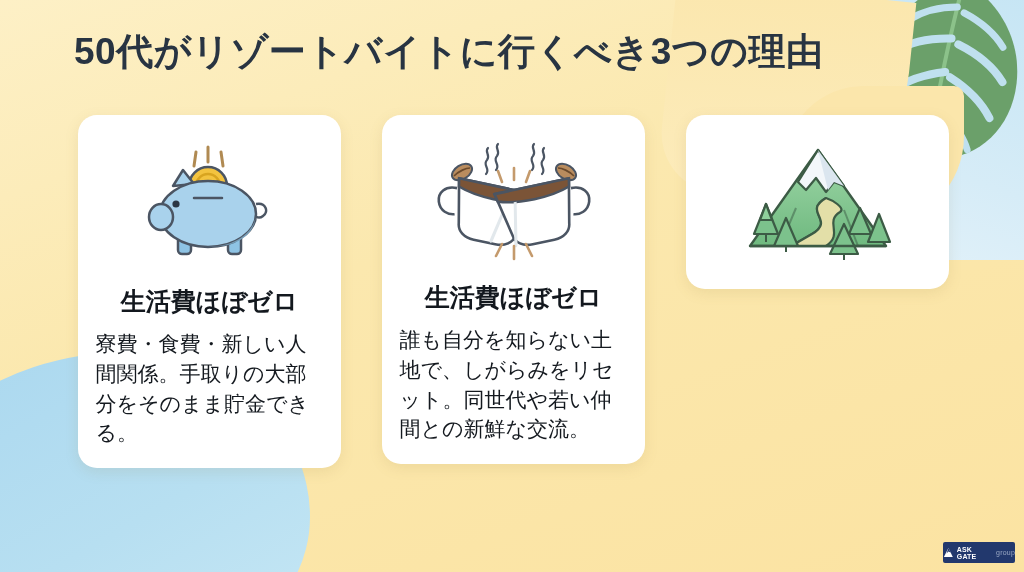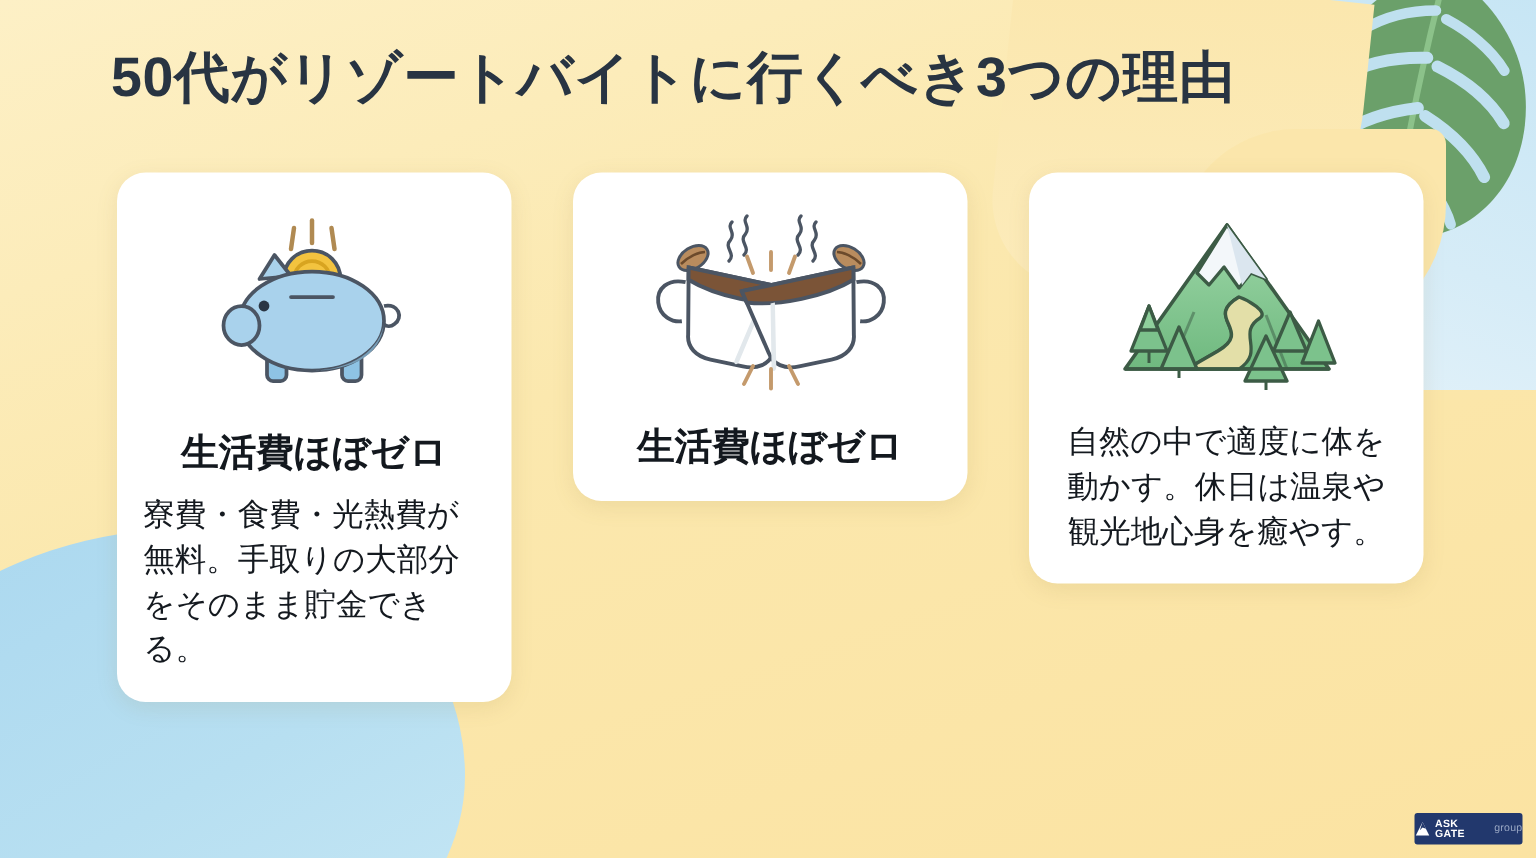--- a/index.html
+++ b/index.html
@@ -156,21 +156,21 @@
         <ellipse cx="17" cy="75" rx="12" ry="13" fill="#a9d2ec" stroke="#4b5563" stroke-width="2.5"></ellipse>
 
         <path d="M50 56 h28" stroke="#4b5563" stroke-width="2.5" stroke-linecap="round"></path>
 
         <circle cx="32" cy="62" r="3.6" fill="#2b3644"></circle>
 
         <path d="M64 105 c26 0 46 -14 48 -32 c-2 24 -24 32 -48 32 Z" fill="#8ec3e4" opacity="0.65"></path>
       </svg>
     </div>
     <div class="card-title">生活費ほぼゼロ</div>
-    <div class="card-body">寮費・食費・光熱費が無料。手取りの大部分をそのまま貯金できる。</div>
+    <div class="card-body">寮費・食費・新しい人間関係。手取りの大部分をそのまま貯金できる。</div>
   </div>
 
   <div class="card card-2">
     <div class="card-icon">
       <svg width="160" height="122" viewBox="0 0 160 122">
 
         <g stroke="#4b5563" stroke-width="2.2" fill="none" stroke-linecap="round">
           <path d="M52 34 c5 -5 -4 -9 1 -14 c4 -5 -3 -8 1 -12"></path>
           <path d="M62 30 c5 -5 -4 -9 1 -14 c4 -5 -3 -8 1 -12"></path>
           <path d="M98 30 c5 -5 -4 -9 1 -14 c4 -5 -3 -8 1 -12"></path>
@@ -206,20 +206,21 @@
         </g>
 
         <g stroke="#c49a6c" stroke-width="2.6" stroke-linecap="round">
           <line x1="68" y1="104" x2="62" y2="116"></line>
           <line x1="80" y1="106" x2="80" y2="119"></line>
           <line x1="92" y1="104" x2="98" y2="116"></line>
         </g>
       </svg>
     </div>
     <div class="card-title">生活費ほぼゼロ</div>
+    <div class="card-body">誰も自分を知らない土地で、しがらみをリセット。同世代や若い仲間との新鮮な交流。</div>
   </div>
 
   <div class="card card-3">
     <div class="card-icon">
       <svg width="156" height="122" viewBox="0 0 156 122">
         <defs>
           <linearGradient id="mg" x1="0" y1="0" x2="0" y2="1">
             <stop offset="0%" stop-color="#9ed7a8"></stop>
             <stop offset="100%" stop-color="#6fb97f"></stop>
           </linearGradient>
@@ -246,21 +247,20 @@
         </g>
         <g stroke="#3c5b45" stroke-width="2" fill="none">
           <line x1="26" y1="92" x2="26" y2="100"></line>
           <line x1="46" y1="104" x2="46" y2="110"></line>
           <line x1="104" y1="112" x2="104" y2="118"></line>
         </g>
 
         <path d="M10 104 H146" stroke="#3c5b45" stroke-width="2.4"></path>
       </svg>
     </div>
-    <div class="card-body">自然の中で適度に体を動かす。休日は温泉や観光地心身を癒やす。</div>
   </div>
 
 </div>
 
 <div id="logo-badge">
   <svg width="11" height="11" viewBox="0 0 12 12">
     <path d="M6 1 L11 11 H1 Z" fill="#ffffff"></path>
     <path d="M6 1 L8.5 6 L6 5 L4 7.2 Z" fill="#22386d"></path>
   </svg>
   <span class="logo-ask">ASK GATE</span>

